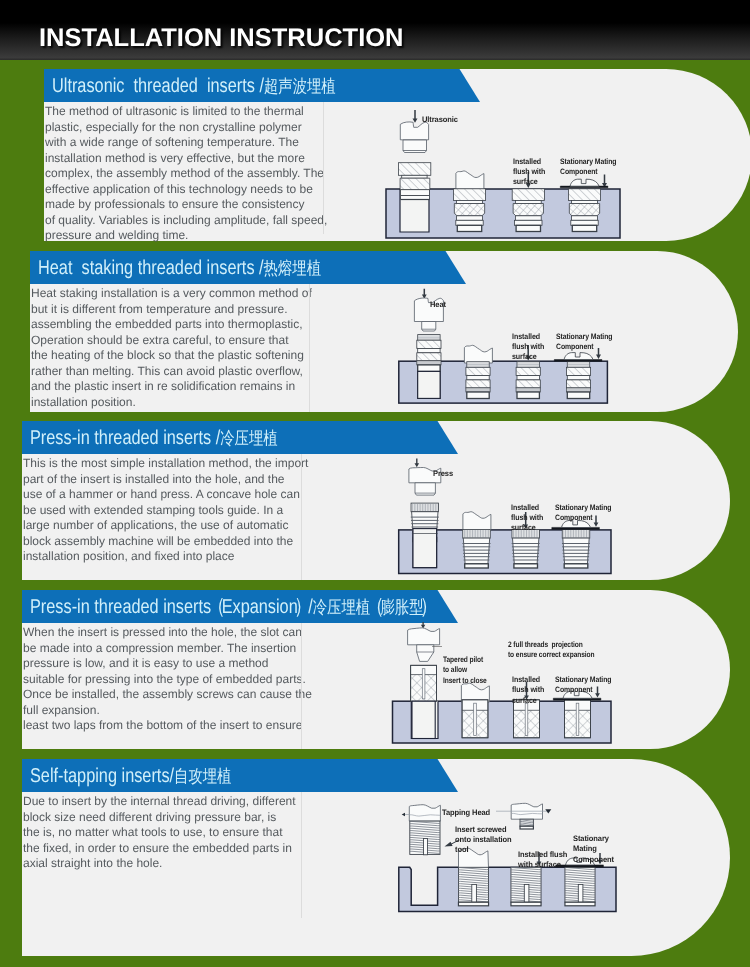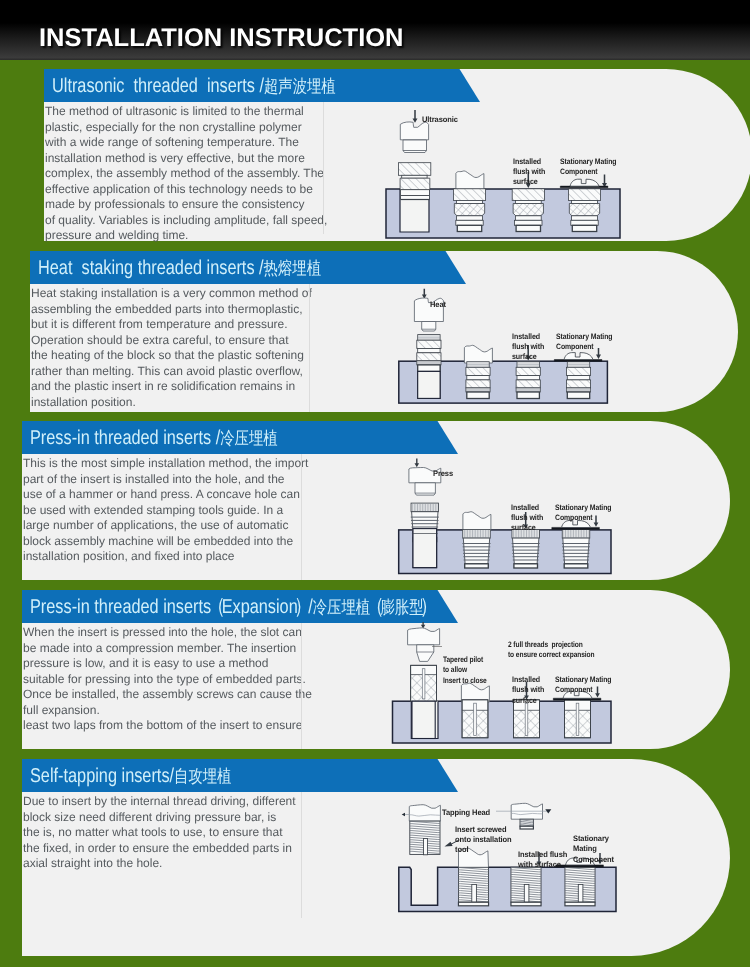--- a/index.html
+++ b/index.html
@@ -65,22 +65,22 @@
     </div>
   </div>
 
   <div class="panel" style="top:251px;height:161px;width:707.5px;margin-left:8px;">
     <div class="panel-bar">
       <div class="panel-bar-title">Heat  staking threaded inserts /<span class="cjk">热</span><span class="cjk">熔</span><span class="cjk">埋</span><span class="cjk">植</span></div>
     </div>
     <div class="panel-body">
       <div class="panel-text">
           <div>Heat staking installation is a very common method of</div>
+          <div>but it is different from temperature and pressure.</div>
           <div>assembling the embedded parts into thermoplastic,</div>
-          <div>but it is different from temperature and pressure.</div>
           <div>Operation should be extra careful, to ensure that</div>
           <div>the heating of the block so that the plastic softening</div>
           <div>rather than melting. This can avoid plastic overflow,</div>
           <div>and the plastic insert in re solidification remains in</div>
           <div>installation position.</div>
         </div>
       <div class="panel-divider" style="left:279px;top:0px;height:128px;"></div>
     </div>
   </div>
 

